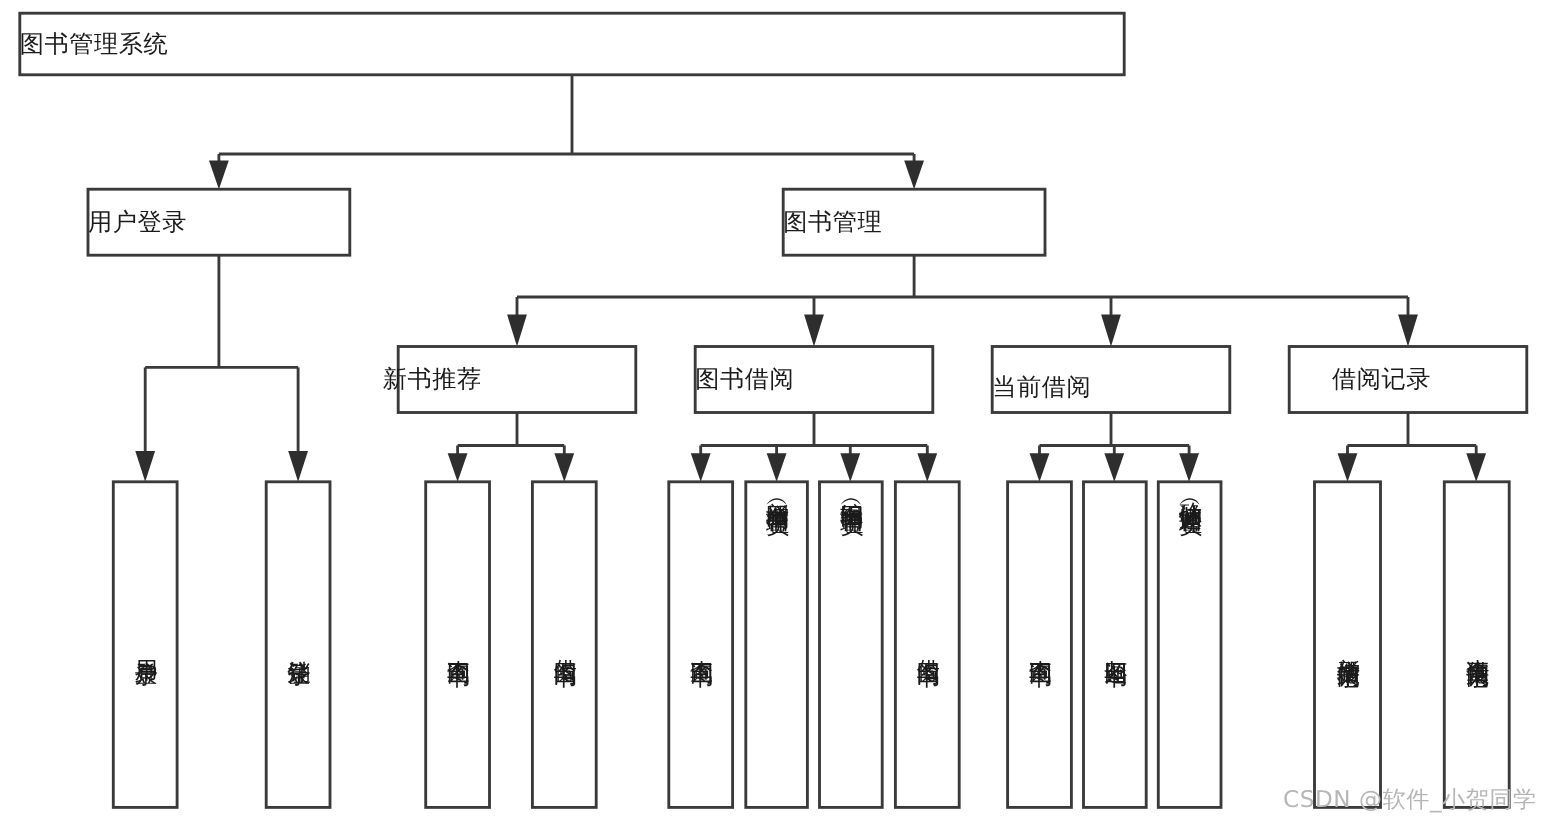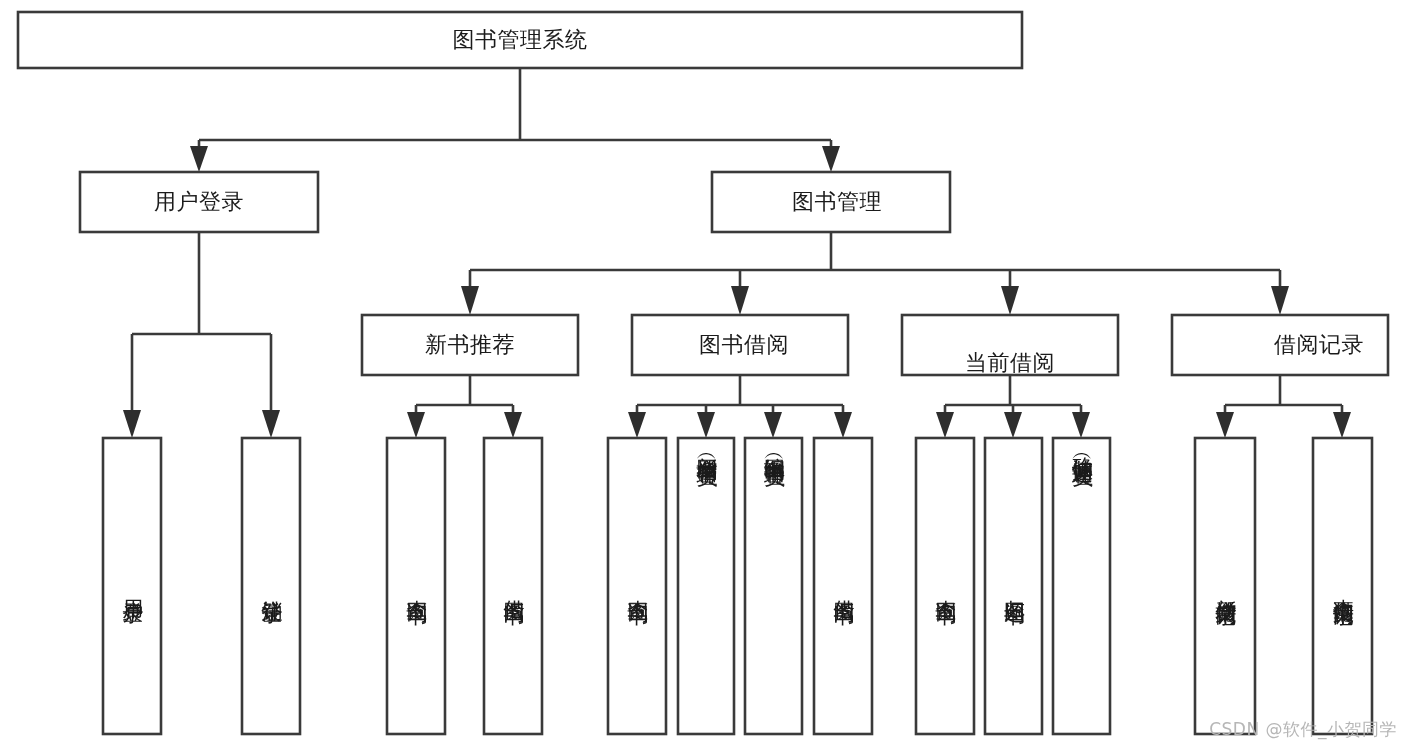--- a/index.html
+++ b/index.html
@@ -57,35 +57,35 @@
     font-size: 21px;
     line-height: 1.04;
     letter-spacing: 1.5px;
     color: #1b1b1b;
     text-align: center;
   }
   .hlabel-wrap {
     position: absolute;
     display: flex;
     align-items: center;
-    justify-content: center;
+    justify-content: flex-start;
     pointer-events: none;
   }
   .hlabel-text {
     font-family: "DejaVu Sans", "Liberation Sans", sans-serif;
     font-size: 22px;
     color: #1b1b1b;
     letter-spacing: 0.5px;
   }
   #watermark {
     position: absolute;
     right: 8px;
     bottom: 6px;
     font-family: "DejaVu Sans", "Liberation Sans", sans-serif;
-    font-size: 17px;
+    font-size: 21px;
     color: #b6b6b6;
     letter-spacing: 0.5px;
     white-space: nowrap;
   }
 </style>
 </head>
 <body>
 
 <div id="diagram-root">
 
@@ -206,21 +206,21 @@
   </div>
 
   <div class="hlabel-wrap" style="left:348px; top:315px; width:244px; height:60px;">
     <span class="hlabel-text">新书推荐</span>
   </div>
 
   <div class="hlabel-wrap" style="left:632px; top:315px; width:224px; height:60px;">
     <span class="hlabel-text">图书借阅</span>
   </div>
 
-  <div class="hlabel-wrap" style="left:902px; top:333px; width:216px; height:60px;">
+  <div class="hlabel-wrap" style="left:902px; top:322px; width:216px; height:60px;">
     <span class="hlabel-text">当前借阅</span>
   </div>
 
   <div class="hlabel-wrap" style="left:1172px; top:315px; width:216px; height:60px;padding-left:39px;">
     <span class="hlabel-text">借阅记录</span>
   </div>
 
   <div class="vlabel-wrap" style="left:103px; top:438px; width:58px; height:296px;">
     <span class="vlabel-text">用户登录</span>
   </div>

